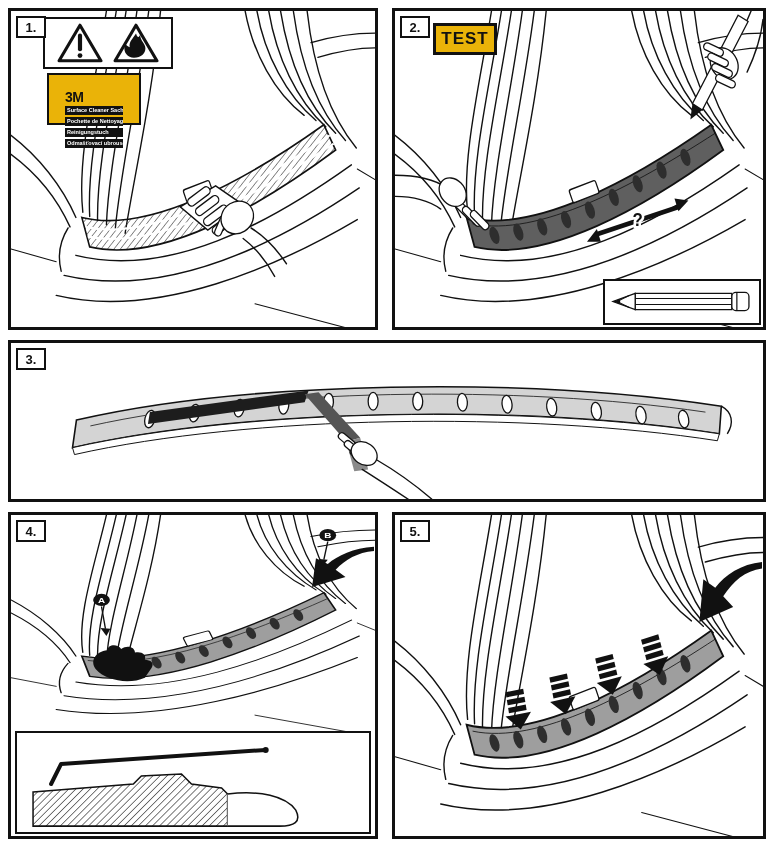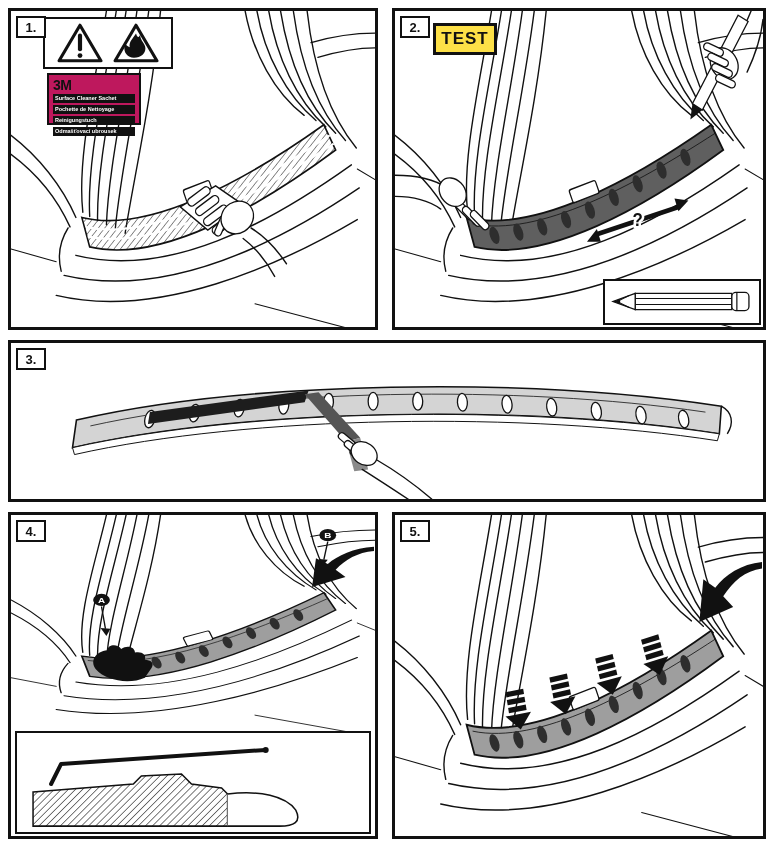--- a/index.html
+++ b/index.html
@@ -7,27 +7,27 @@
   body{width:774px;height:847px;position:relative;font-family:"Liberation Sans",sans-serif;color:#111;overflow:hidden}
   .panel{position:absolute;background:#fff;border:3px solid #111}
   .art{position:absolute;left:0;top:0;width:100%;height:100%}
   .stepnum{position:absolute;top:5px;left:5px;width:30px;height:22px;border:2px solid #111;background:#fff;
            display:flex;align-items:center;justify-content:center;font-weight:bold;font-size:13px;z-index:5}
   .wh{fill:#fff;stroke:#111;stroke-width:1.3}
   .ln{fill:none;stroke:#111;stroke-width:1.4;stroke-linecap:round}
   
   .warnbox{position:absolute;left:32px;top:6px;width:130px;height:52px;border:2px solid #111;background:#fff;
            display:flex;align-items:center;justify-content:center;gap:10px;z-index:4}
-  .label3m{position:absolute;left:36px;top:62px;width:94px;height:52px;border:2px solid #111;background:#be185d;
-           padding:4px;z-index:4}
+  .label3m{position:absolute;left:36px;top:62px;width:94px;height:52px;border:2px solid #111;background:#eab308;
+           padding:16px;z-index:4}
   .label3m .brand{font-weight:900;font-size:14px;line-height:13px;letter-spacing:-0.5px}
   .label3m .bar{height:9px;background:#111;color:#fff;font-size:5.5px;line-height:9px;padding-left:2px;
                 margin-top:2px;white-space:nowrap;overflow:hidden;font-weight:bold}
   
-  .testbox{position:absolute;left:38px;top:12px;width:64px;height:32px;border:3px solid #111;background:#fde047;
+  .testbox{position:absolute;left:38px;top:12px;width:64px;height:32px;border:3px solid #111;background:#eab308;
            display:flex;align-items:center;justify-content:center;font-weight:bold;font-size:17px;letter-spacing:1px;z-index:4}
   .pencilbox{position:absolute;left:208px;top:268px;width:158px;height:46px;border:2.5px solid #111;background:#fff;z-index:4}
   
   .insetbox{position:absolute;left:4px;top:216px;width:356px;height:103px;border:2.5px solid #111;background:#fff;z-index:4}
 </style>
 </head>
 <body>
 
 <svg width="0" height="0" style="position:absolute" aria-hidden="true">
   <defs>

